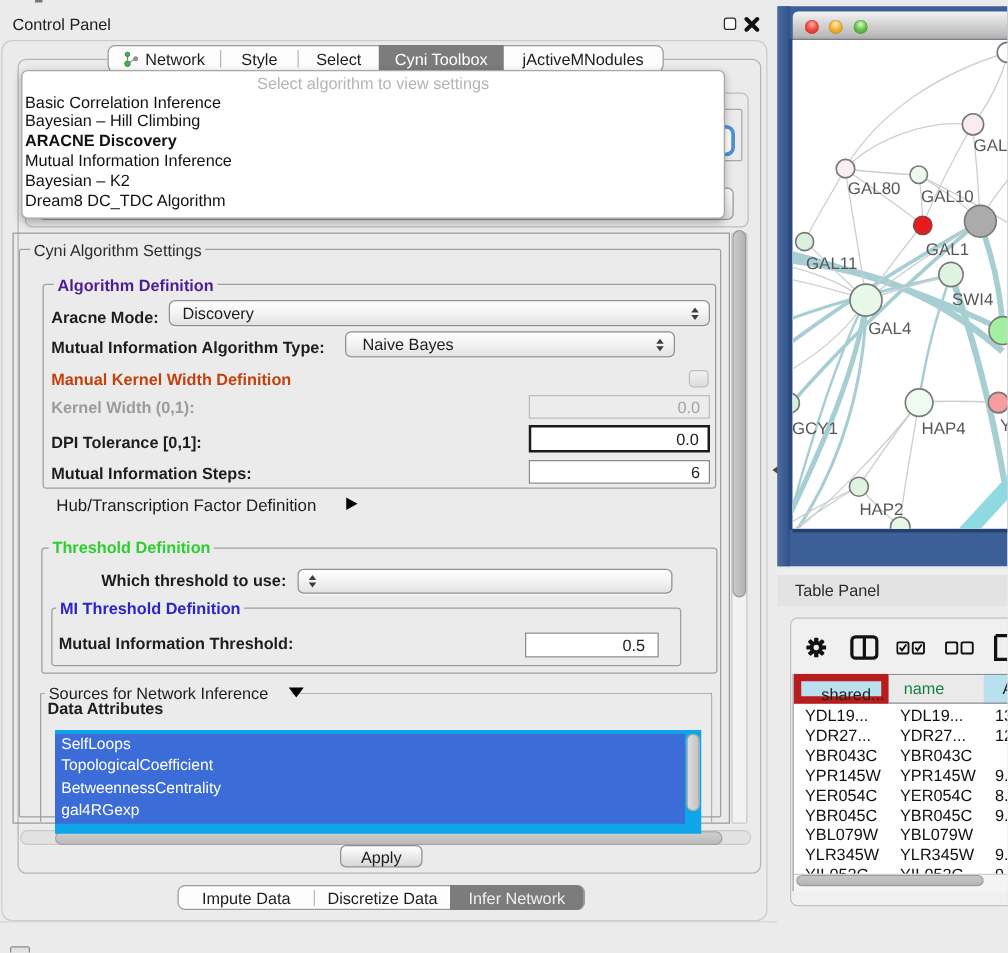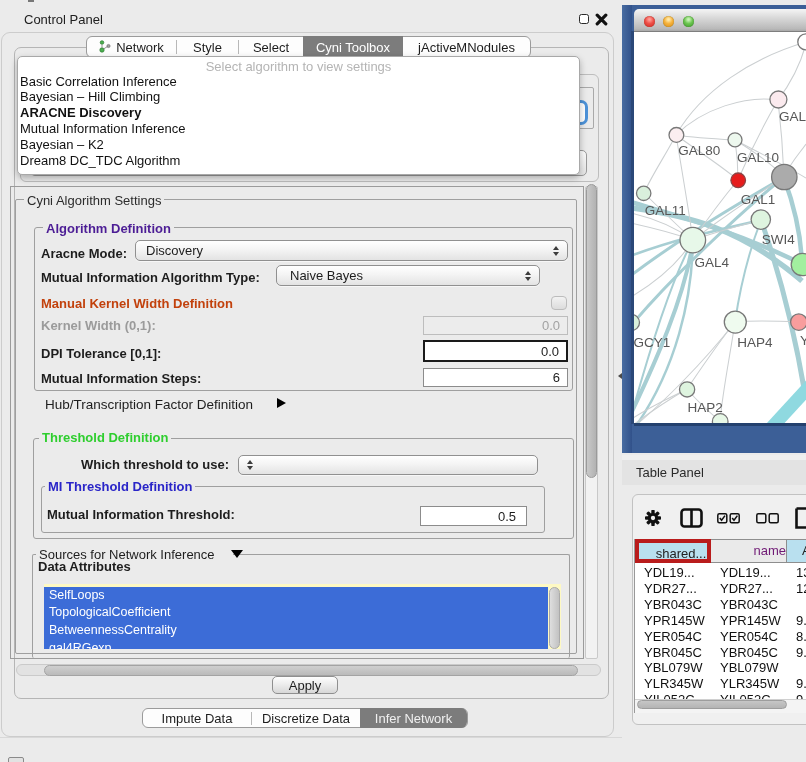--- a/index.html
+++ b/index.html
@@ -15,37 +15,37 @@
 .tf{position:absolute;background:#fff;border:1px solid #8c8c8c;text-align:right;display:flex;align-items:center;justify-content:flex-end;padding-right:7px}
 .gb{position:absolute;border:1px solid #9f9f9f;border-radius:3px}
 .gl{position:absolute;background:#ebebeb;padding:0 3px;white-space:nowrap}
 .lbl{position:absolute;white-space:nowrap}
 </style>
 </head>
 <body>
 
 <div class="abs" style="left:0;top:0;width:622px;height:762px;background:#ebebeb"></div>
 <div class="abs" style="left:28px;top:0;width:6px;height:2px;background:#777"></div>
-<div class="lbl" style="left:24px;top:12px;font-size:13px;color:#202020">Control Panel</div>
+<div class="lbl" style="left:10px;top:12px;font-size:13px;color:#202020">Control Panel</div>
 
 <div class="abs" style="left:579px;top:14px;width:10px;height:10px;border:1.6px solid #2a2a2a;border-radius:2.5px;background:#fff"></div>
 <svg class="abs" style="left:595px;top:13px" width="13" height="13" viewBox="0 0 13 13">
     <path d="M2.2 2.2 L10.8 10.8 M10.8 2.2 L2.2 10.8" stroke="#111" stroke-width="3.2" stroke-linecap="round"></path>
   </svg>
 
 <div class="abs" style="left:14px;top:47px;width:595px;height:651.5px;border:1px solid #b5b5b5;border-radius:7px"></div>
 <div class="abs" style="left:0.5px;top:32px;width:613px;height:705px;border:1px solid #cccccc;border-radius:9px"></div>
 
 <div class="abs" style="left:20px;top:74px;width:579px;height:108px;border:1px solid #bdbdbd;border-radius:6px"></div>
 <div class="abs" style="left:28px;top:87px;width:566px;height:42px;border:1px solid #a9a9a9;border-radius:2px"></div>
 <div class="abs" style="left:34px;top:100px;width:554px;height:25px;border:3px solid #4d92d8;border-radius:7px;background:#fff"></div>
 <div class="abs" style="left:30px;top:150px;width:557px;height:26px;border:1px solid #9a9a9a;border-radius:5px;background:linear-gradient(#fdfdfd,#e4e4e4)"></div>
 
 <div class="abs" style="left:86px;top:36px;width:445px;height:22px;background:#fdfdfd;border:1px solid #9b9b9b;border-radius:6px;display:flex;align-items:center;font-size:13px;color:#1c1c1c">
-  <div style="display:flex;justify-content:center;width:89px;gap:5px">
+  <div style="display:flex;align-items:center;justify-content:center;width:89px;gap:5px">
     <svg width="12" height="13" viewBox="0 0 12 13">
         <circle cx="3" cy="2.5" r="1.8" fill="#4caf50" stroke="#2e7d32" stroke-width=".7"></circle>
         <circle cx="3" cy="10" r="2.2" fill="#4caf50" stroke="#2e7d32" stroke-width=".7"></circle>
         <circle cx="9.5" cy="6" r="1.6" fill="#9e9e9e" stroke="#616161" stroke-width=".6"></circle>
         <path d="M3 4.5 L3 7.5 M4.5 9 L8.5 6.5" stroke="#777" stroke-width=".8"></path>
       </svg>
     <span>Network</span>
     </div>
   <div style="width:1px;height:14px;background:#b8b8b8"></div>
   <div style="width:61px;text-align:center">Style</div>
@@ -120,21 +120,21 @@
 
 <div class="gb" style="left:41px;top:486px;width:504px;height:47px"></div>
 <div class="gl b" style="left:45px;top:479px;color:#2a25c8">MI Threshold Definition</div>
 <div class="lbl b" style="left:47px;top:507px">Mutual Information Threshold:</div>
 <div class="tf" style="left:420px;top:506px;width:107px;height:20px;padding-right:10px">0.5</div>
 
 <div class="gb" style="left:32px;top:554px;width:538px;height:104px;border-bottom:none;border-radius:2px"></div>
 <div class="gl" style="left:36px;top:547px;padding-right:18px">Sources for Network Inference</div>
 <div class="abs" style="left:231px;top:549.5px;width:0;height:0;border-left:6.5px solid transparent;border-right:6.5px solid transparent;border-top:8px solid #000;z-index:5"></div>
 <div class="lbl b" style="left:38px;top:559px">Data Attributes</div>
-<div class="abs" style="left:44px;top:584px;width:517px;height:65px;background:#fef9c3;overflow:hidden">
+<div class="abs" style="left:44px;top:584px;width:517px;height:83px;background:#0ea5e9;overflow:hidden">
   <div style="position:absolute;left:0;top:2.5px;width:504px;height:72px;background:#3c6cd7;color:#fff;font-size:12.5px;padding-left:5px;line-height:17.8px">SelfLoops<br>TopologicalCoefficient<br>BetweennessCentrality<br>gal4RGexp</div>
   <div style="position:absolute;left:505px;top:3px;width:11px;height:62px;background:linear-gradient(90deg,#dedede,#c2c2c2);border:1px solid #aaa;border-radius:6px"></div>
 </div>
 
 <div class="abs" style="left:272px;top:676px;width:66px;height:18px;background:linear-gradient(#fefefe,#ededed 45%,#d7d7d7);border:1px solid #8f8f8f;border-radius:5px;display:flex;align-items:center;justify-content:center;font-size:13px">Apply</div>
 <div class="abs" style="left:142px;top:708px;width:326px;height:20px;background:#fdfdfd;border:1px solid #9b9b9b;border-radius:6px;display:flex;align-items:center;font-size:13px">
   <div style="width:108px;text-align:center">Impute Data</div>
   <div style="width:1px;height:13px;background:#b8b8b8"></div>
   <div style="width:108px;text-align:center">Discretize Data</div>
   <div style="flex:1;height:20px;margin:-1px 0;background:#7c7c7c;border-radius:0 6px 6px 0;display:flex;align-items:center;justify-content:center;color:#f0f0f0">Infer Network</div>
@@ -262,21 +262,21 @@
   </svg>
 <svg class="abs" style="left:756px;top:513px" width="25" height="11" viewBox="0 0 25 11">
     <rect x="0.8" y="0.8" width="9" height="9" rx="1.5" fill="none" stroke="#111" stroke-width="1.5"></rect>
     <rect x="13.2" y="0.8" width="9" height="9" rx="1.5" fill="none" stroke="#111" stroke-width="1.5"></rect>
   </svg>
 <svg class="abs" style="left:795px;top:507px" width="11" height="22" viewBox="0 0 11 22">
     <path d="M1.5 1.5 L11 1.5 M1.5 1.5 L1.5 20.5 L11 20.5" fill="none" stroke="#111" stroke-width="2.6"></path>
   </svg>
 
 <div class="abs" style="left:634px;top:539px;width:172px;height:174px;background:#fff;border-left:1px solid #999;overflow:hidden">
-  <div style="position:absolute;left:0;top:0;height:24px;width:76px;background:#b9e0ef;border:4px solid #b91c1c;text-align:center;line-height:22px;color:#222;padding-left:16px">shared...</div>
-  <div style="position:absolute;left:76px;top:0;height:24px;width:76px;background:#eaeaea;border:1px solid #8e8e8e;border-left:none;text-align:right;line-height:22px;color:#701a75;padding-left:12px">name</div>
+  <div style="position:absolute;left:0;top:0;height:24px;width:76px;background:#b9e0ef;border:6px solid #b91c1c;text-align:center;line-height:22px;color:#222;padding-left:16px">shared...</div>
+  <div style="position:absolute;left:76px;top:0;height:24px;width:96px;background:#eaeaea;border:1px solid #8e8e8e;border-left:none;text-align:left;line-height:22px;color:#15803d;padding-left:12px">name</div>
   <div style="position:absolute;left:152px;top:0;height:24px;width:40px;background:#b9e0ef;border:1px solid #8e8e8e;border-left:none;line-height:22px;color:#222;padding-left:15px">A</div>
   <div style="position:absolute;left:9px;top:26px;line-height:15.9px;color:#111">YDL19...<br>YDR27...<br>YBR043C<br>YPR145W<br>YER054C<br>YBR045C<br>YBL079W<br>YLR345W<br>YIL052C</div>
   <div style="position:absolute;left:85px;top:26px;line-height:15.9px;color:#111">YDL19...<br>YDR27...<br>YBR043C<br>YPR145W<br>YER054C<br>YBR045C<br>YBL079W<br>YLR345W<br>YIL052C</div>
   <div style="position:absolute;left:161px;top:26px;line-height:15.9px;color:#111">13<br>12<br>&nbsp;<br>9.<br>8.<br>9.<br>&nbsp;<br>9.<br>9.</div>
   <div style="position:absolute;left:0;top:160px;width:172px;height:14px;background:#f4f4f4;border-top:1px solid #d0d0d0"></div>
   <div style="position:absolute;left:2px;top:161px;width:150px;height:9px;background:linear-gradient(#c6c6c6,#b4b4b4);border:1px solid #9d9d9d;border-radius:5px"></div>
 </div>
 
 </body></html>

